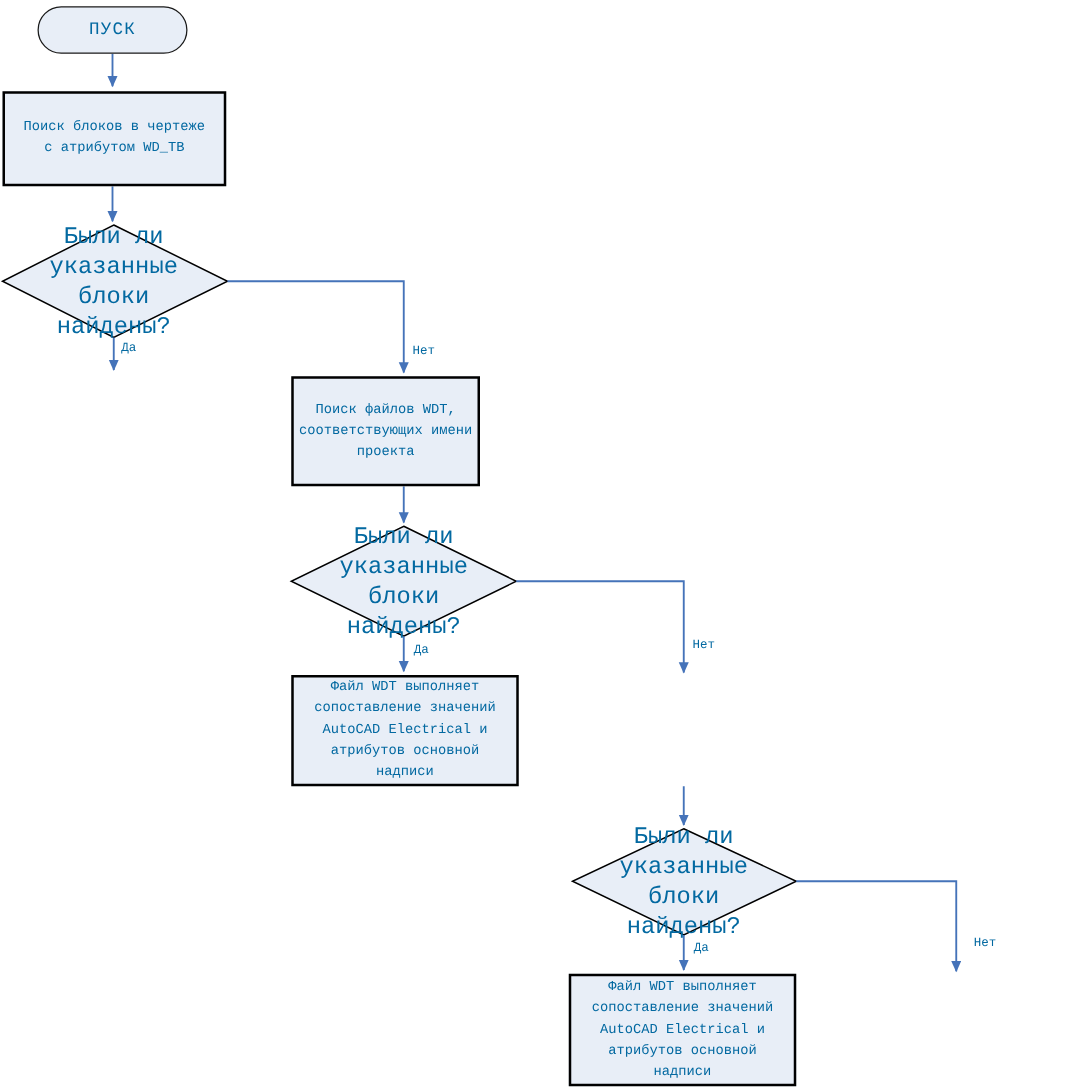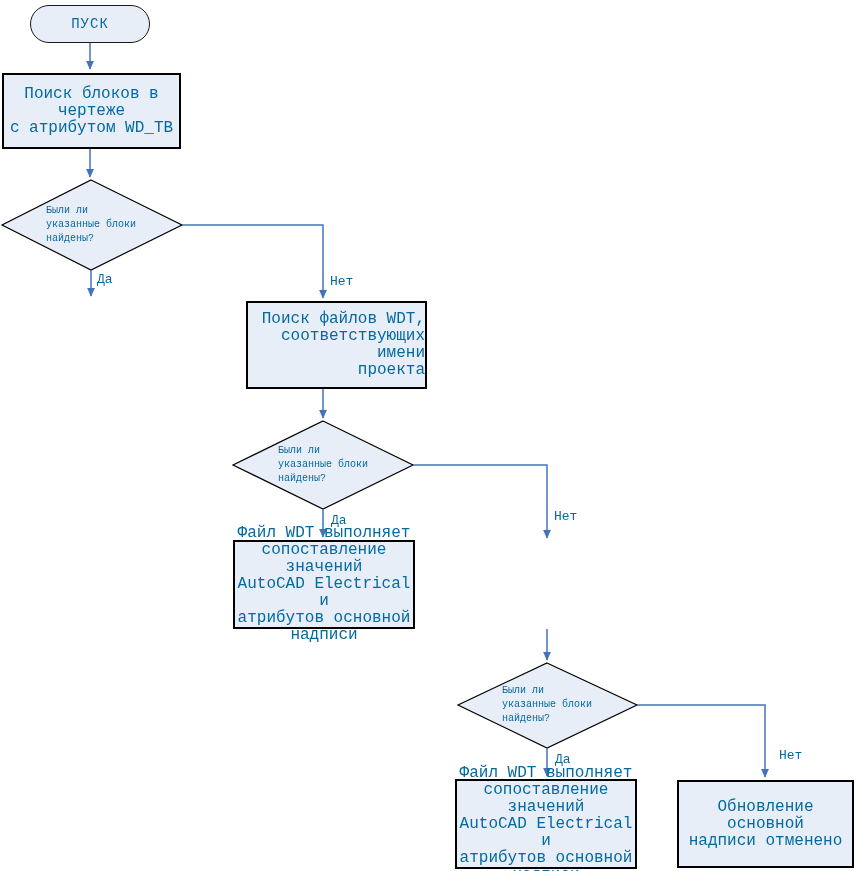--- a/index.html
+++ b/index.html
@@ -18,48 +18,49 @@
     width: 856px; height: 871px;
     pointer-events: none;
   }
   .node {
     position: absolute;
     box-sizing: border-box;
     display: flex;
     align-items: center;
     justify-content: center;
     text-align: center;
-    font-size: 16px;
+    font-size: 11px;
     line-height: 17px;
     white-space: pre-line;
   }
   .process {
     background: #e8eef7;
     border: 2px solid #000000;
   }
   .terminator {
     background: #e8eef7;
     border: 1px solid #1a1a1a;
     border-radius: 19px;
     font-size: 14px;
     letter-spacing: 1px;
   }
   .decision-text {
     position: absolute;
     display: flex;
     align-items: center;
     justify-content: center;
-    font-size: 10px;
-    line-height: 14px;
+    text-align: center;
+    font-size: 19px;
+    line-height: 24px;
     white-space: pre-line;
     background: transparent;
   }
   .edge-label {
     position: absolute;
-    font-size: 13px;
+    font-size: 10px;
     line-height: 15px;
     background: #ffffff;
     padding: 0 1px;
   }
 </style>
 </head>
 <body>
 
 <div id="canvas">
 
@@ -91,21 +92,21 @@
   <div class="node terminator" style="left:30px; top:5px; width:120px; height:38px;">ПУСК</div>
 
   <div class="node process" style="left:2px; top:73px; width:179px; height:76px;">Поиск блоков в чертеже
 с атрибутом WD_TB</div>
 
   <div class="decision-text" style="left:20px; top:191px; width:142px; height:68px;">Были ли
 указанные блоки
 найдены?</div>
 
 
-  <div class="node process" style="left:246px; top:301px; width:181px; height:88px;text-align:right;">Поиск файлов WDT,
+  <div class="node process" style="left:233px; top:301px; width:151px; height:88px;">Поиск файлов WDT,
 соответствующих имени
 проекта</div>
 
   <div class="decision-text" style="left:251px; top:431px; width:144px; height:68px;">Были ли
 указанные блоки
 найдены?</div>
 
   <div class="node process" style="left:233px; top:540px; width:182px; height:89px;">Файл WDT выполняет
 сопоставление значений
 AutoCAD Electrical и
@@ -116,22 +117,20 @@
   <div class="decision-text" style="left:475px; top:672px; width:144px; height:66px;">Были ли
 указанные блоки
 найдены?</div>
 
   <div class="node process" style="left:455px; top:779px; width:182px; height:90px;">Файл WDT выполняет
 сопоставление значений
 AutoCAD Electrical и
 атрибутов основной
 надписи</div>
 
-  <div class="node process" style="left:677px; top:780px; width:177px; height:88px;">Обновление основной
-надписи отменено</div>
 
   <span class="edge-label" style="left:96px; top:272px;">Да</span>
   <span class="edge-label" style="left:329px; top:274px;">Нет</span>
   <span class="edge-label" style="left:330px; top:513px;">Да</span>
   <span class="edge-label" style="left:553px; top:509px;">Нет</span>
   <span class="edge-label" style="left:554px; top:752px;">Да</span>
   <span class="edge-label" style="left:778px; top:748px;">Нет</span>
 
 </div>
 

